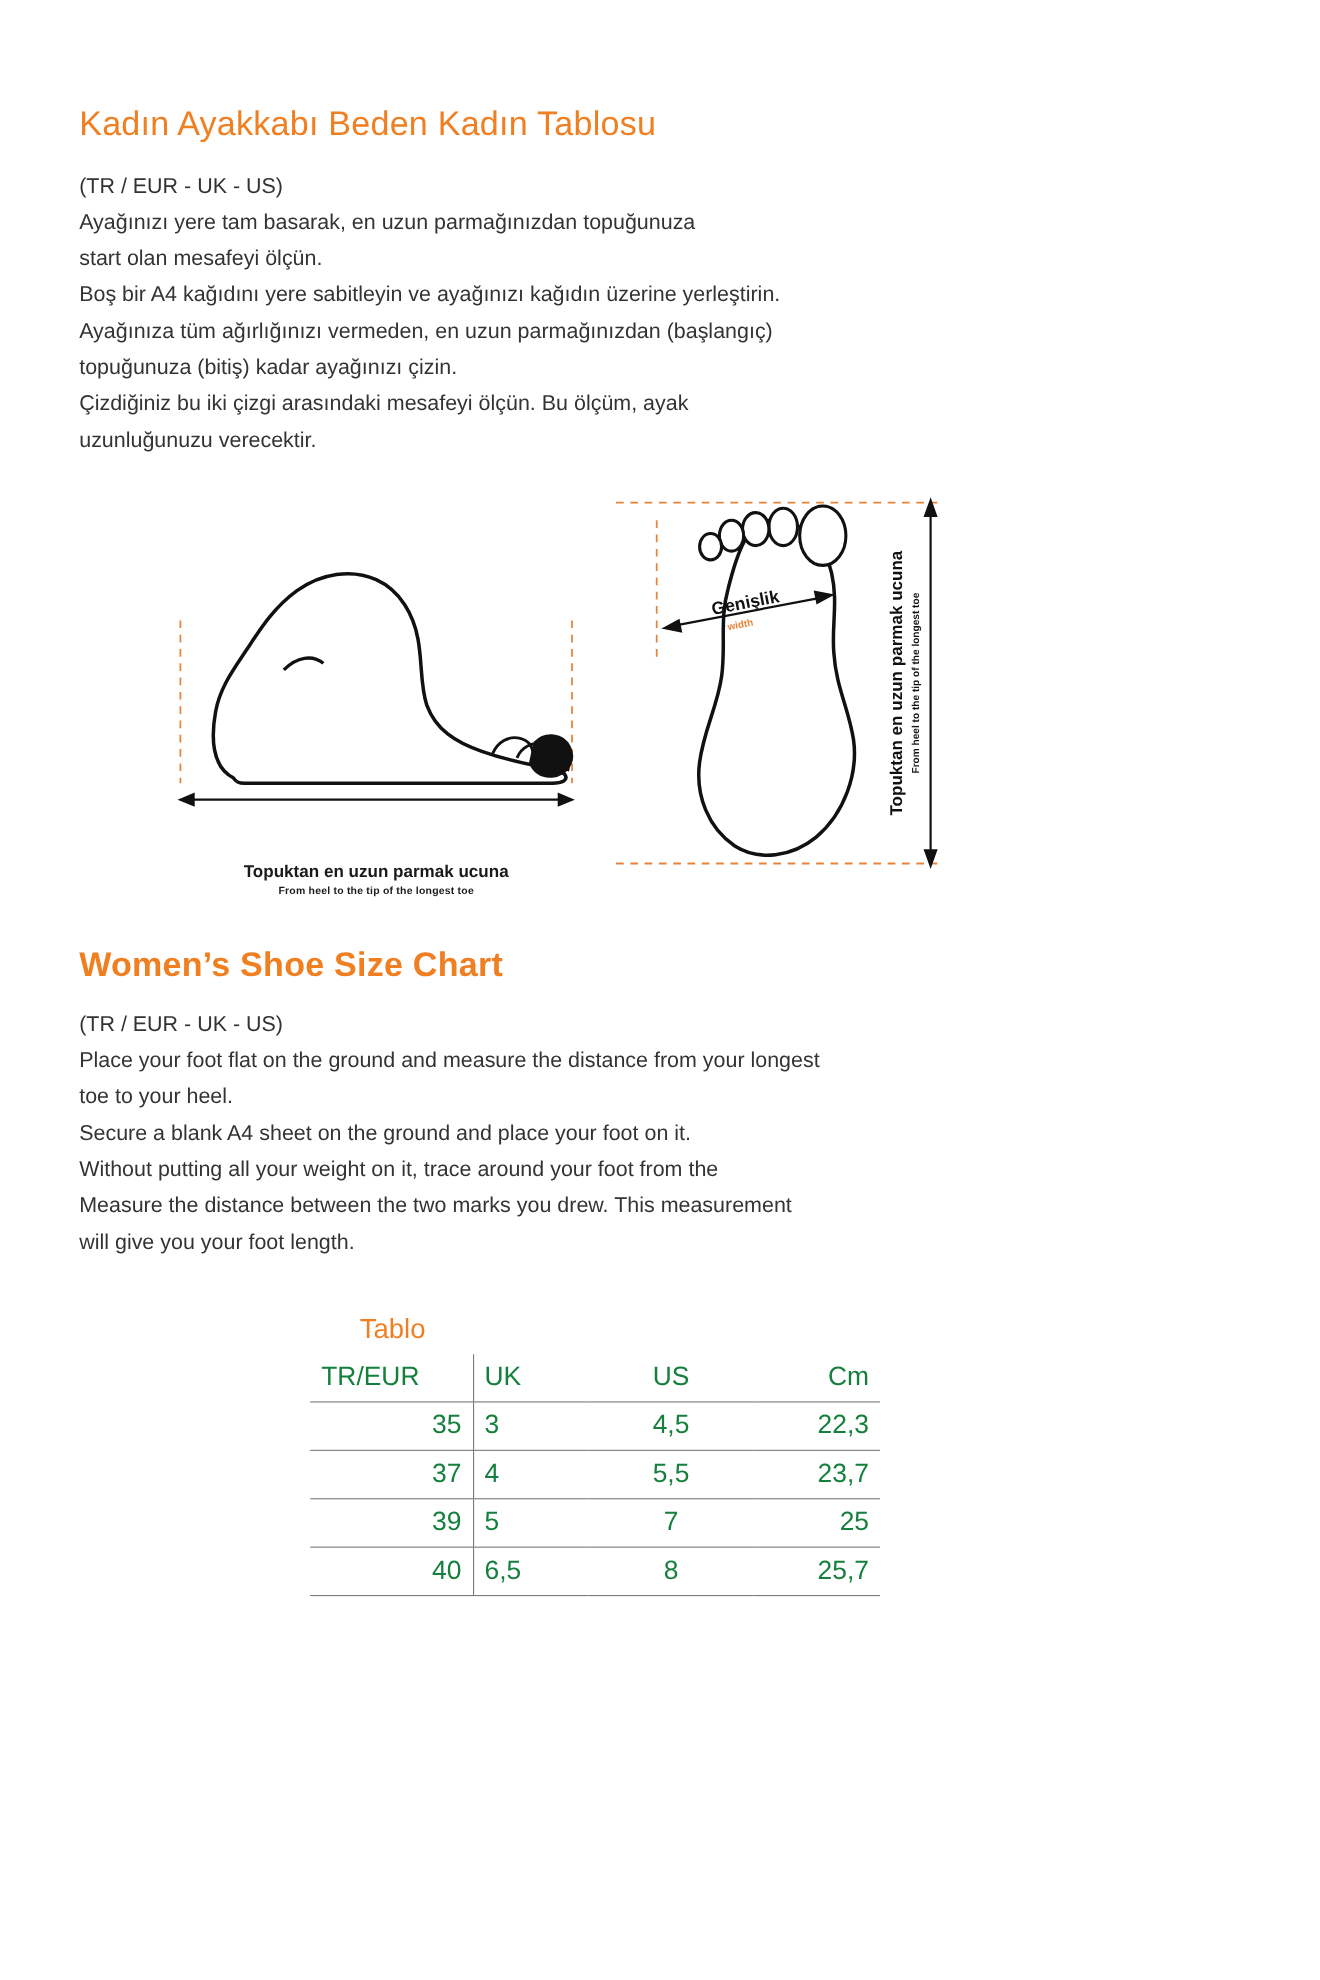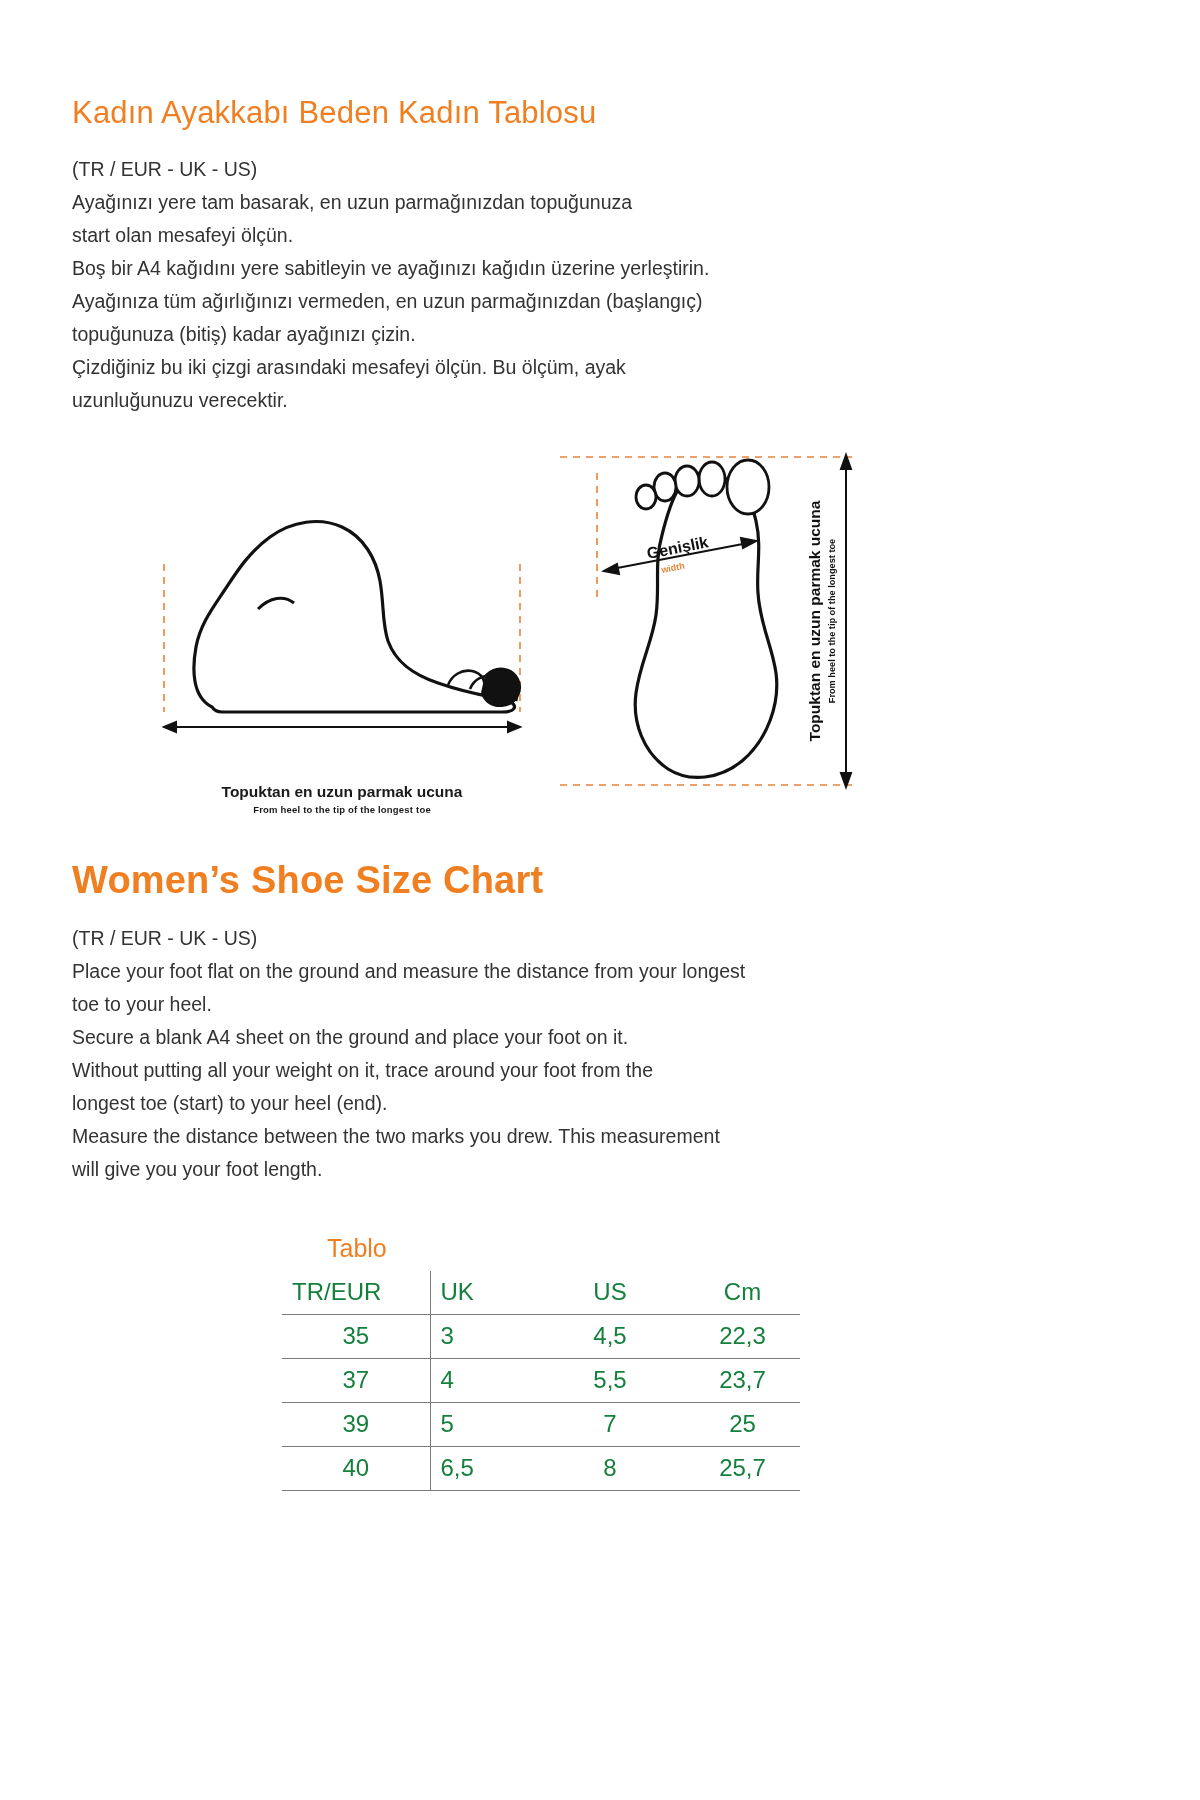--- a/index.html
+++ b/index.html
@@ -51,21 +51,21 @@
   }
   .cap small {
     display: block;
     font-size: 9.5px;
     font-weight: 700;
     letter-spacing: 0.2px;
     margin-top: 3px;
   }
 
   h2.title2 {
-    font-size: 38px;
+    font-size: 31px;
     font-weight: 700;
     color: #f07f22;
     margin: 10px 0 20px 0;
     letter-spacing: 0.2px;
   }
   .intro2 {
     font-size: 19.5px;
     line-height: 33px;
     color: #333333;
     max-width: 1015px;
@@ -82,21 +82,21 @@
   }
   table.sizes {
     border-collapse: collapse;
     font-size: 24px;
     color: #15803d;
   }
   table.sizes th, table.sizes td {
     border-bottom: 1.6px solid #7a7a7a;
     padding: 6px 10px 7px 10px;
     font-weight: 400;
-    text-align: center;
+    text-align: right;
     line-height: 30px;
   }
   table.sizes th:nth-child(1), table.sizes td:nth-child(1) { width: 148px; border-right: 1.6px solid #7a7a7a; }
   table.sizes th:nth-child(2), table.sizes td:nth-child(2) { width: 105px; }
   table.sizes th:nth-child(3), table.sizes td:nth-child(3) { width: 150px; text-align: center; }
   table.sizes th:nth-child(4), table.sizes td:nth-child(4) { width: 115px; }
   table.sizes thead th { border-bottom: 1.6px solid #7a7a7a; }
   table.sizes thead th:nth-child(1) { text-align: left; }
   table.sizes thead th:nth-child(2) { text-align: left; }
   table.sizes thead th:nth-child(4) { }
@@ -202,21 +202,20 @@
   </div>
 
   <h2 class="title2">Women’s Shoe Size Chart</h2>
 
   <div class="intro2">
     <span class="line b">(TR / EUR - UK - US)</span>
     <span class="line">Place your foot flat on the ground and measure the distance from your longest</span>
     <span class="line">toe to your heel.</span>
     <span class="line">Secure a blank A4 sheet on the ground and place your foot on it.</span>
     <span class="line">Without putting all your weight on it, trace around your foot from the</span>
-    <span class="line">longest toe (start) to your heel (end).</span>
     <span class="line">Measure the distance between the two marks you drew. This measurement</span>
     <span class="line">will give you your foot length.</span>
   </div>
 
   <div class="table-wrap">
     <div class="tablo-label">Tablo</div>
     <table class="sizes">
       <thead>
         <tr>
           <th>TR/EUR</th>

